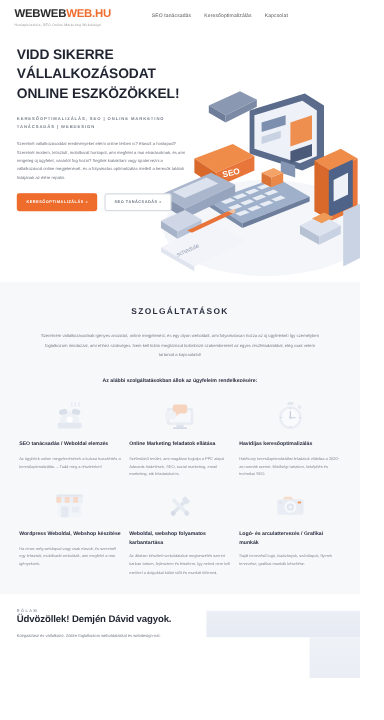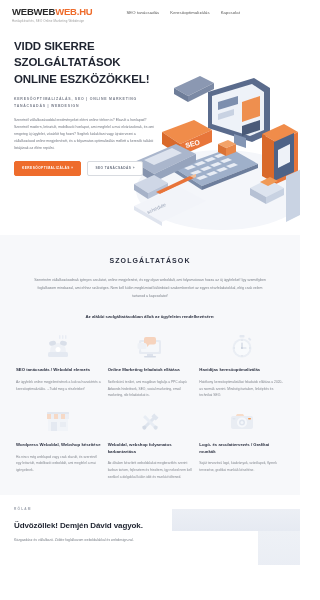--- a/index.html
+++ b/index.html
@@ -126,21 +126,20 @@
     background: linear-gradient(180deg,#eceff5 0%, #e6eaf2 100%);
   }
   .about-deco2 {
     position: absolute; right: 0; top: 36px; width: 42px; height: 64px;
     background: linear-gradient(180deg,#eef1f6 0%, #e7ebf3 100%);
   }
   .about-label {
     font-size: 3.2px; font-weight: bold; color: #9aa0ab; letter-spacing: 1.2px;
   }
   .about-title {
-    margin-top: 10px;
     font-size: 8px; font-weight: bold; color: #1f2430; letter-spacing: -0.1px;
   }
   .about-text {
     margin-top: 7px; max-width: 140px;
     font-size: 3.4px; color: #7b8089; line-height: 2.1;
   }
 </style>
 </head>
 <body>
 
@@ -252,21 +251,21 @@
         <polygon points="40,16 54,24 54,30 40,22" fill="#6e7d99"></polygon>
         <polygon points="54,24 80,11 80,17 54,30" fill="#7c8aa5"></polygon>
       </g>
 
       <g>
         <polygon points="152,104 170,96 172,98 172,140 152,150" fill="#c9d3e3"></polygon>
       </g>
     </svg>
 
     <div class="hero-inner">
-      <h1 class="hero-title">VIDD SIKERRE SZOLGÁLTATÁSOK ONLINE ESZKÖZÖKKEL!</h1>
+      <h1 class="hero-title">VIDD SIKERRE VÁLLALKOZÁSODAT ONLINE ESZKÖZÖKKEL!</h1>
       <div class="hero-sub">KERESŐOPTIMALIZÁLÁS, SEO | ONLINE MARKETING TANÁCSADÁS | WEBDESIGN</div>
       <p class="hero-body">Szeretnél vállalkozásoddal eredményeket elérni online térben is? Elavult a honlapod? Szeretnél modern, letisztult, mobilbarát honlapot, ami megfelel a mai elvárásoknak, és ami rengeteg új ügyfelet, vásárlót fog hozni? Segítek kialakítani vagy újratervezni a vállalkozásod online megjelenését, és a folyamatos optimalizálás mellett a keresők találati listájának az élére repülni.</p>
       <div class="hero-btns">
         <div class="btn btn-primary">KERESŐOPTIMALIZÁLÁS »</div>
         <div class="btn btn-ghost">SEO TANÁCSADÁS »</div>
       </div>
     </div>
   </div>
 
   <div class="services">

